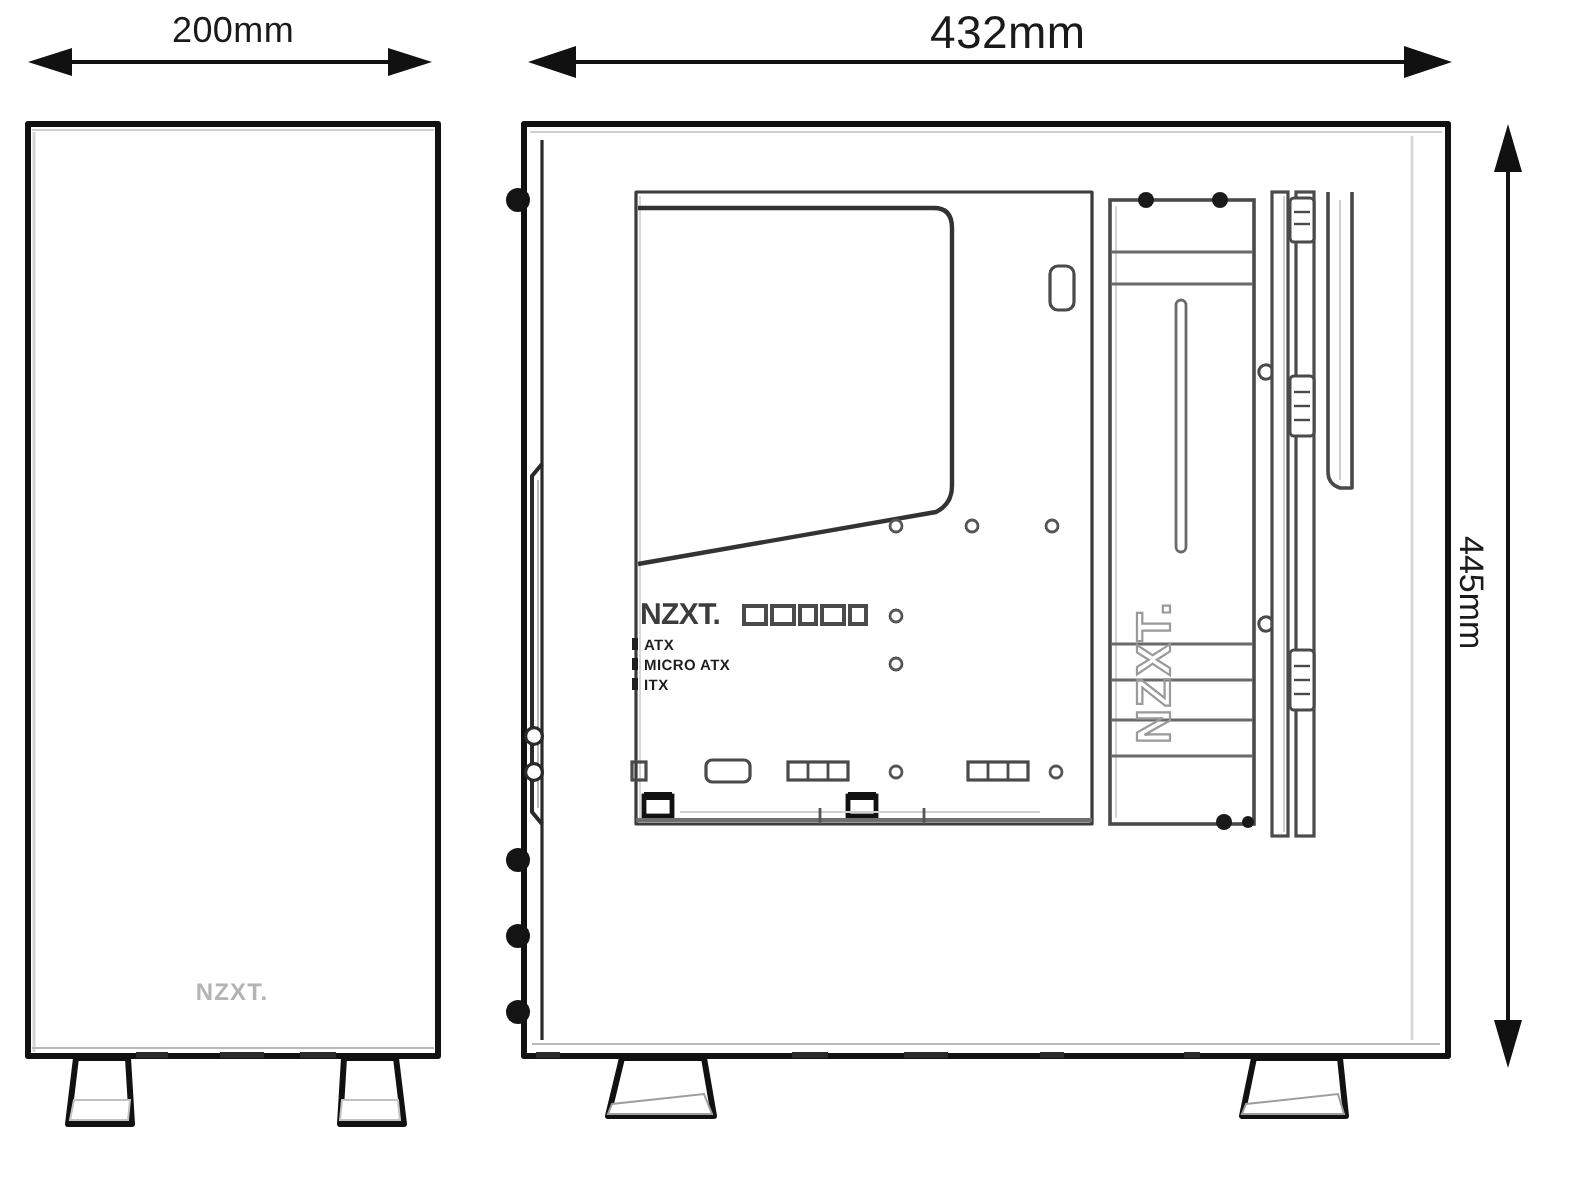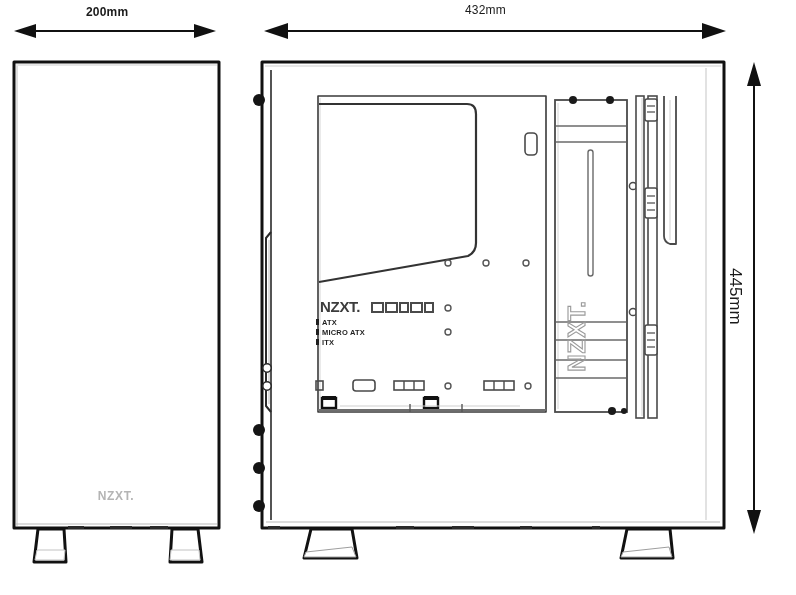--- a/index.html
+++ b/index.html
@@ -12,24 +12,24 @@
   }
   #sheet{position:absolute;left:0;top:0;width:796px;height:595px;}
   .dim-label{
     position:absolute;
     font-family:"Liberation Sans", sans-serif;
     color:#1a1a1a;
     white-space:nowrap;
     user-select:none;
   }
   #dim-top-left-label{
-    left:86px;top:5px;font-size:12px;letter-spacing:0.2px;font-weight:bold;
+    left:86px;top:5px;font-size:18px;letter-spacing:0.2px;
   }
   #dim-top-right-label{
-    left:465px;top:3px;font-size:12px;letter-spacing:0.2px;
+    left:465px;top:3px;font-size:23px;letter-spacing:0.2px;
   }
   #dim-right-label{
     left:745px;top:268px;font-size:17px;
     transform:rotate(90deg);transform-origin:left top;
   }
 </style>
 </head>
 <body>
 
 <svg id="sheet" viewBox="0 0 796 595" xmlns="http://www.w3.org/2000/svg">

